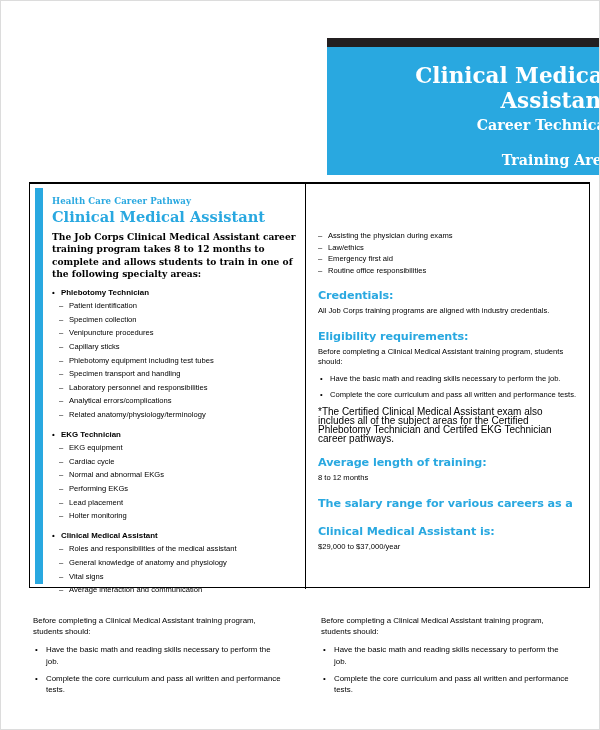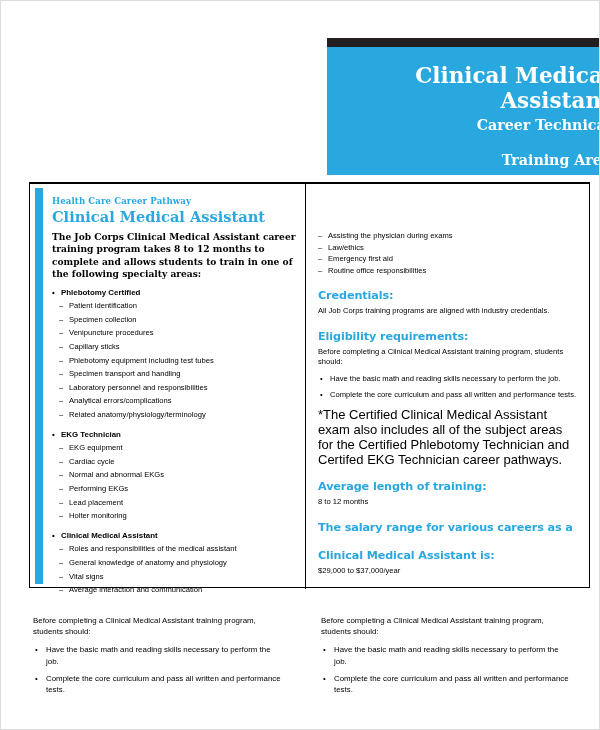--- a/index.html
+++ b/index.html
@@ -196,22 +196,22 @@
     margin-bottom: 3px;
     letter-spacing: -0.1px;
   }
   .body-text {
     font-size: 7.6px;
     line-height: 10.6px;
     color: #000000;
     margin: 0;
   }
   .body-text-sm {
-    font-size: 13px;
-    line-height: 15px;
+    font-size: 10px;
+    line-height: 9px;
     color: #000000;
     margin: 0;
   }
   ul.rc-bullets {
     list-style: none;
     margin: 6px 0 0 0;
     padding: 0;
   }
   li.rc-bullet {
     position: relative;
@@ -279,21 +279,21 @@
 
     <div id="left-col">
       <div class="eyebrow">Health Care Career Pathway</div>
       <div class="headline">Clinical Medical Assistant</div>
       <div class="intro">The Job Corps Clinical Medical Assistant career training program takes 8 to 12 months to complete and allows students to train in one of the following specialty areas:</div>
 
       <ul class="bullets">
 
         <li class="bullet-item">
           <span class="bullet-dot">•</span>
-          <span>Phlebotomy Certified</span>
+          <span>Phlebotomy Technician</span>
         </li>
         <ul class="dashes">
           <li class="dash-item"><span class="dash-mark">–</span><span>Patient identification</span></li>
           <li class="dash-item"><span class="dash-mark">–</span><span>Specimen collection</span></li>
           <li class="dash-item"><span class="dash-mark">–</span><span>Venipuncture procedures</span></li>
           <li class="dash-item"><span class="dash-mark">–</span><span>Capillary sticks</span></li>
           <li class="dash-item"><span class="dash-mark">–</span><span>Phlebotomy equipment including test tubes</span></li>
           <li class="dash-item"><span class="dash-mark">–</span><span>Specimen transport and handling</span></li>
           <li class="dash-item"><span class="dash-mark">–</span><span>Laboratory personnel and responsibilities</span></li>
           <li class="dash-item"><span class="dash-mark">–</span><span>Analytical errors/complications</span></li>

